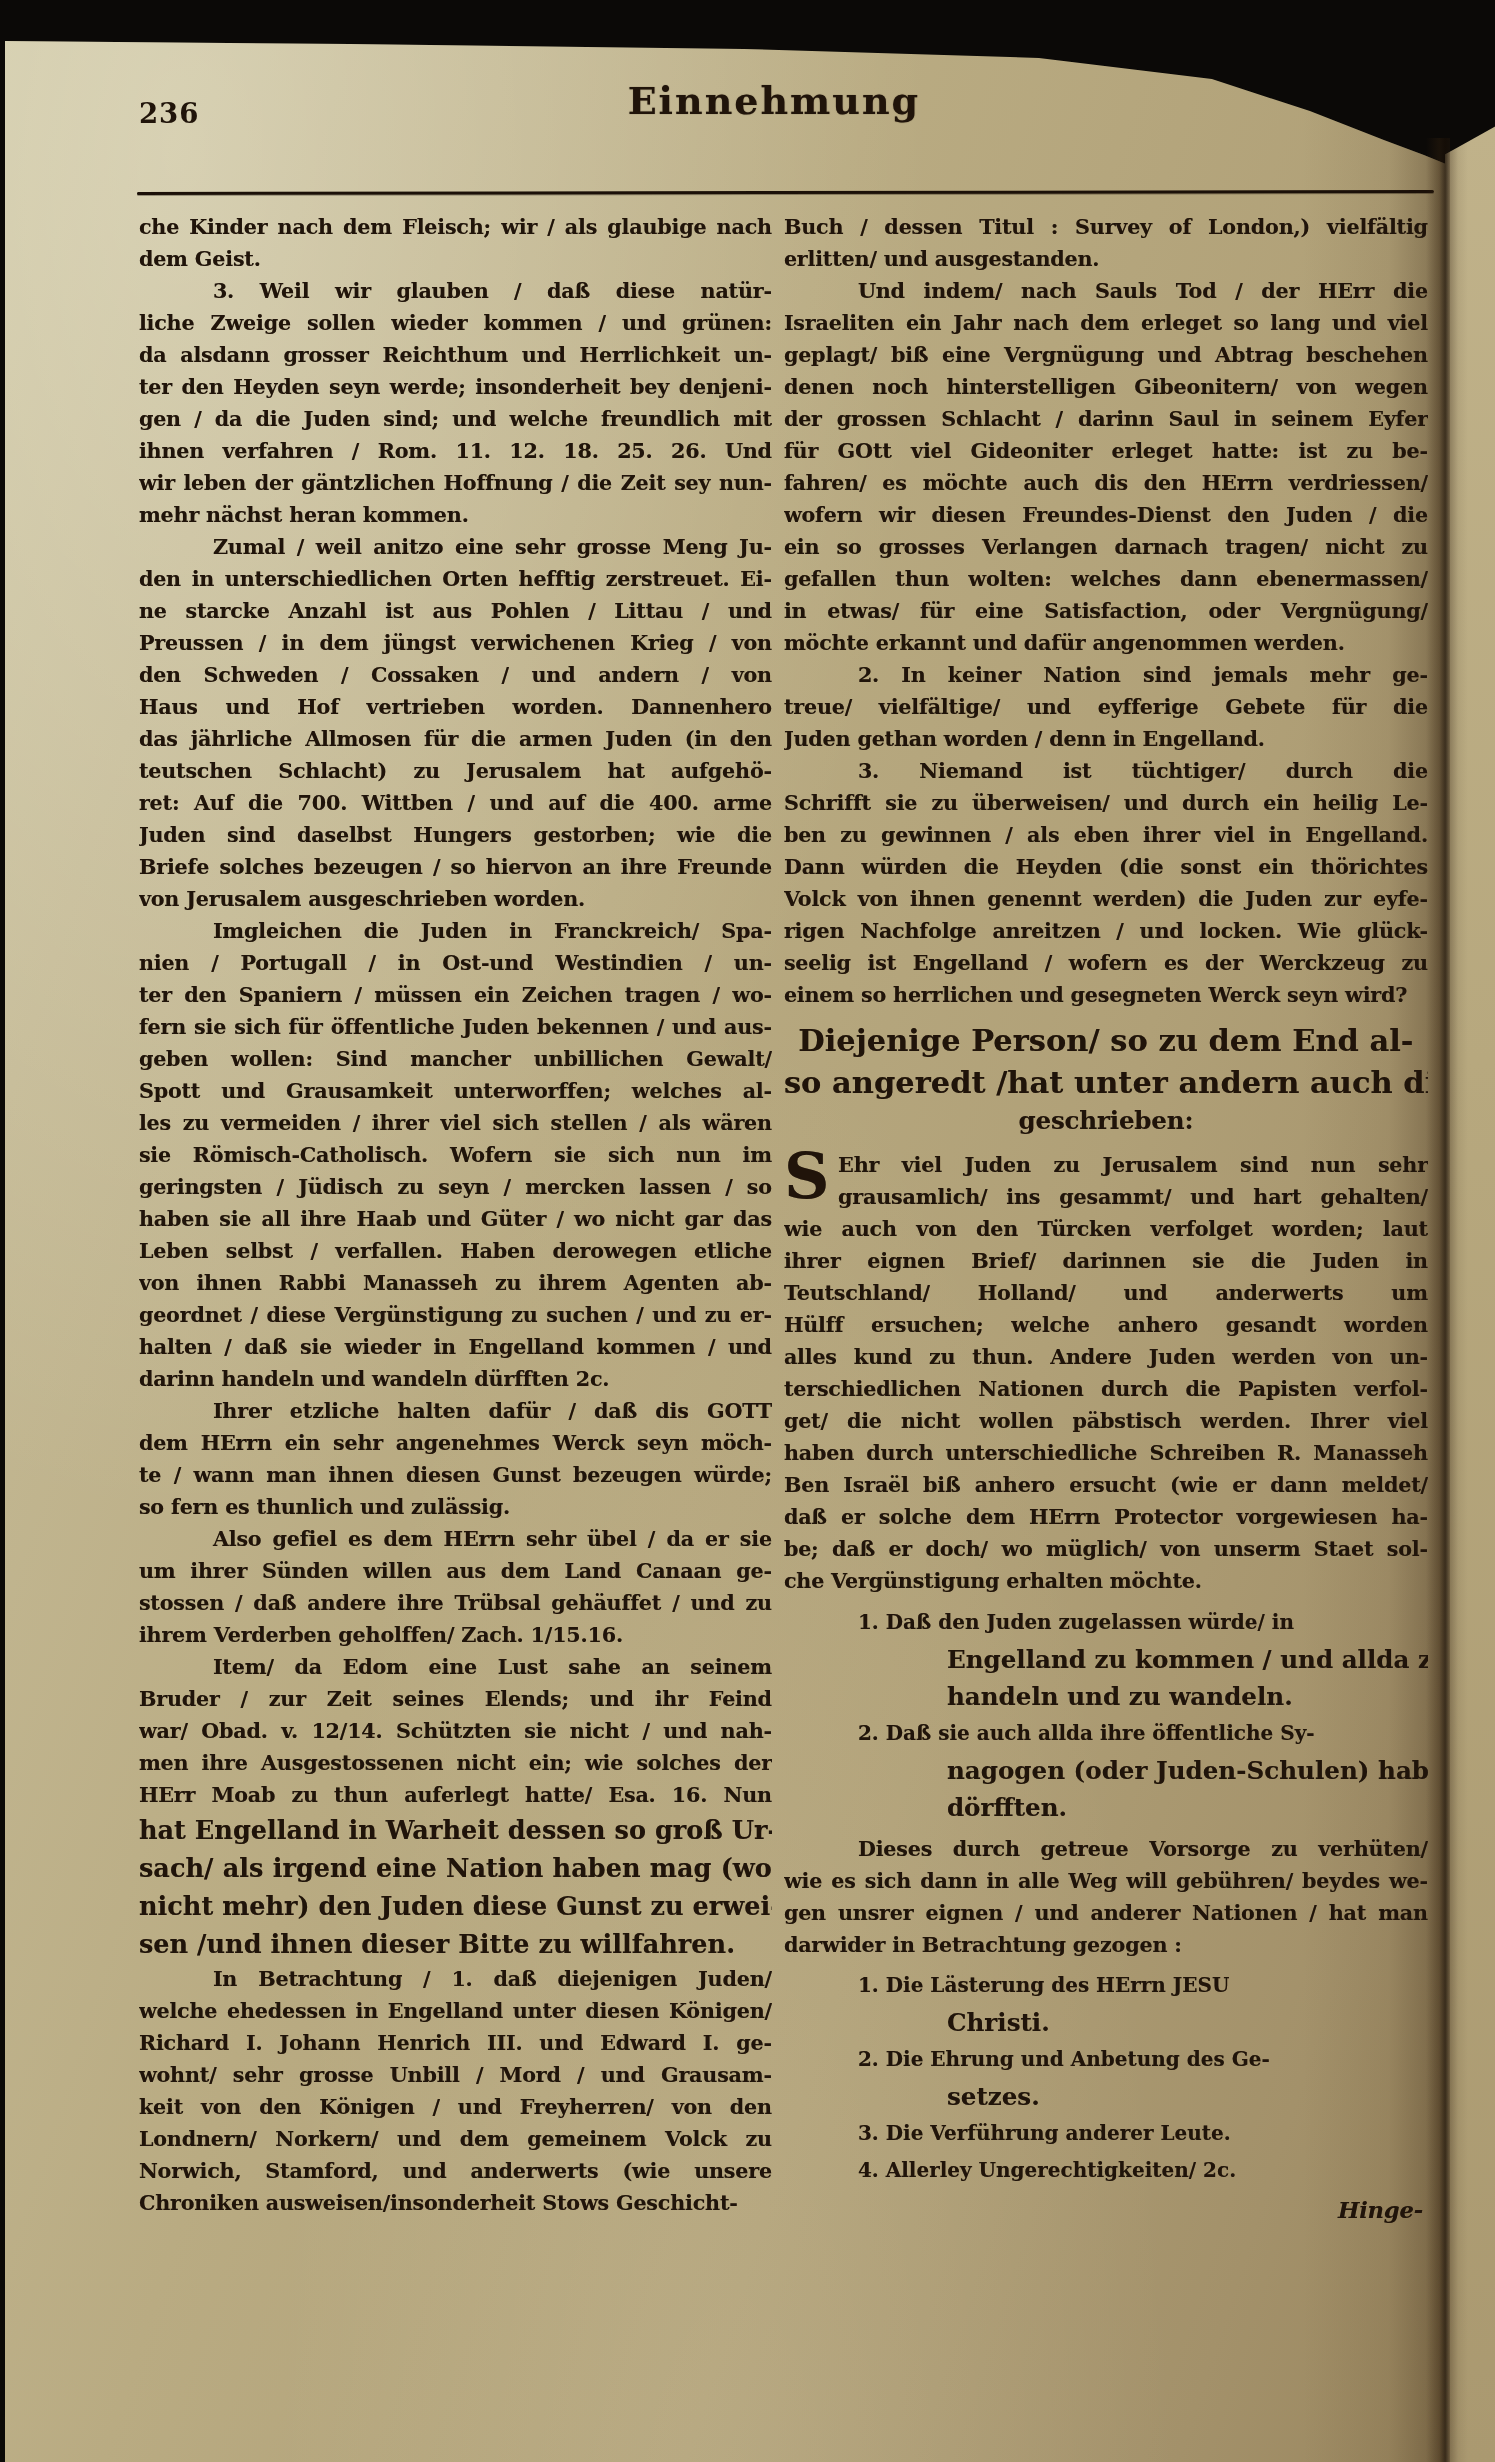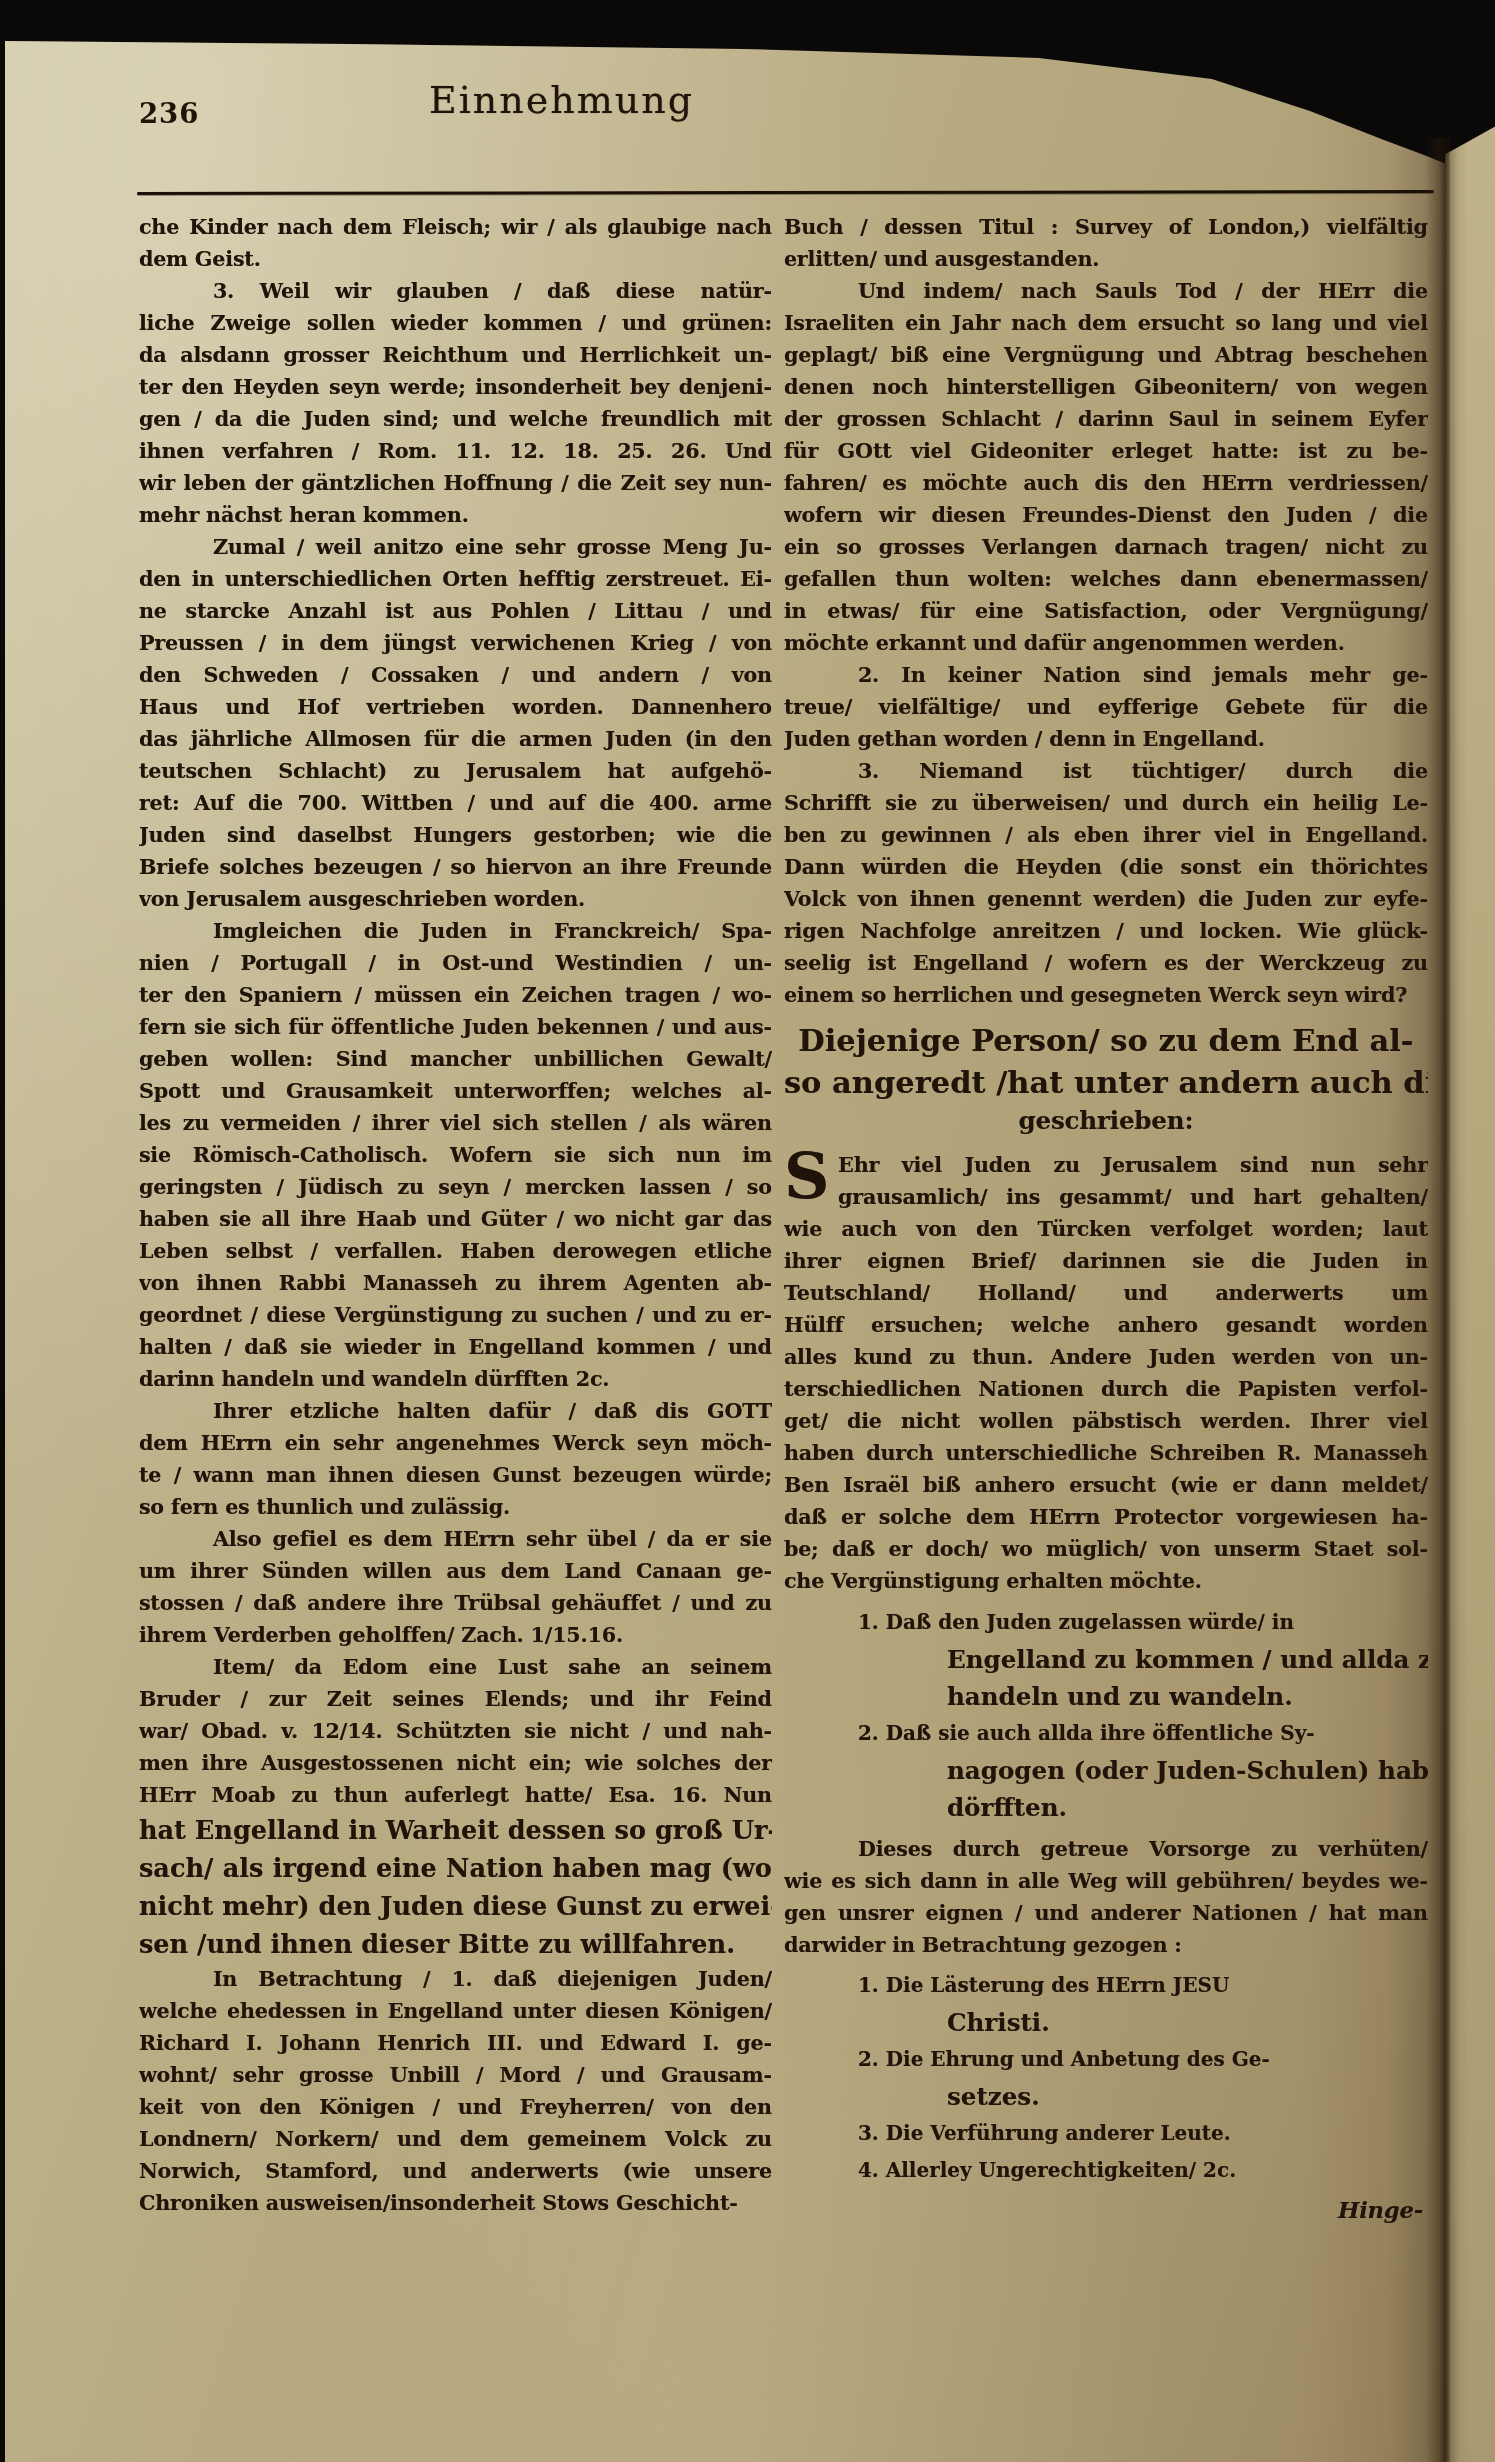--- a/index.html
+++ b/index.html
@@ -36,21 +36,21 @@
     background:linear-gradient(to right, rgba(0,0,0,0) 0%, rgba(52,34,15,.38) 55%, rgba(25,15,6,.65) 80%, rgba(52,34,15,.25) 100%);
   }
 
   
   .pagenum{
     position:absolute;left:134px;top:97px;
     font-size:27.6px;font-weight:bold;letter-spacing:1px;
   }
   .runhead{
     position:absolute;left:424px;top:78px;width:690px;
-    font-size:38px;font-weight:normal;letter-spacing:2px;
+    text-align:center;font-size:38px;font-weight:bold;letter-spacing:2px;
     text-shadow:0 0 1px rgba(32,20,8,.55);
   }
   .rule{
     position:absolute;left:132px;top:191px;width:1297px;height:3.4px;
     background:#1b1008;border-radius:2px;
     box-shadow:0 1px 0.5px rgba(27,16,8,.35);
     transform:rotate(-0.08deg);
   }
 
   
@@ -176,21 +176,21 @@
         <div class="ln">wohnt/ sehr grosse Unbill / Mord / und Grausam-</div>
         <div class="ln">keit von den Königen / und Freyherren/ von den</div>
         <div class="ln">Londnern/ Norkern/ und dem gemeinem Volck zu</div>
         <div class="ln">Norwich, Stamford,  und anderwerts  (wie unsere</div>
         <div class="ln end">Chroniken ausweisen/insonderheit Stows Geschicht-</div>
       </div>
     <div class="col col-right">
         <div class="ln">Buch / dessen Titul :  Survey of London,) vielfältig</div>
         <div class="ln end">erlitten/ und ausgestanden.</div>
         <div class="ln ind">Und indem/ nach Sauls Tod / der HErr die</div>
-        <div class="ln">Israeliten ein Jahr nach dem ersucht so lang und viel</div>
+        <div class="ln">Israeliten ein Jahr nach dem erleget so lang und viel</div>
         <div class="ln">geplagt/ biß eine Vergnügung und Abtrag beschehen</div>
         <div class="ln">denen noch hinterstelligen Gibeonitern/ von wegen</div>
         <div class="ln">der grossen Schlacht / darinn Saul in seinem Eyfer</div>
         <div class="ln">für GOtt viel Gideoniter erleget hatte:  ist zu be-</div>
         <div class="ln">fahren/ es möchte auch dis den HErrn verdriessen/</div>
         <div class="ln">wofern wir diesen Freundes-Dienst den Juden / die</div>
         <div class="ln">ein so grosses Verlangen darnach tragen/  nicht zu</div>
         <div class="ln">gefallen thun wolten:  welches dann ebenermassen/</div>
         <div class="ln">in etwas/ für eine Satisfaction, oder Vergnügung/</div>
         <div class="ln end">möchte erkannt und dafür angenommen werden.</div>

